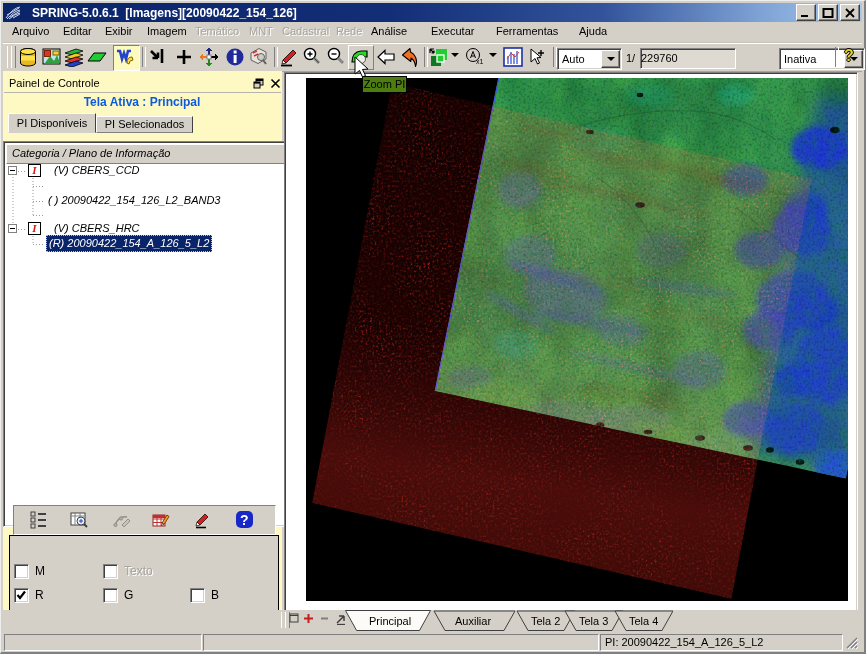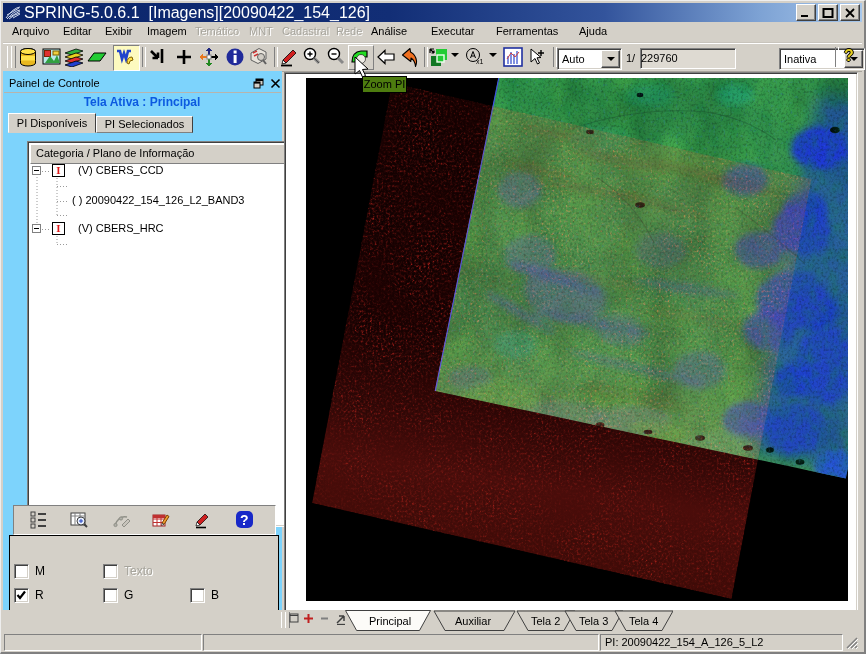--- a/index.html
+++ b/index.html
@@ -2,43 +2,43 @@
 <html><head>
 <meta charset="utf-8">
 <style>
 html,body{margin:0;padding:0;}
 body{width:866px;height:654px;position:relative;overflow:hidden;
   background:#d4d0c8;font-family:"Liberation Sans",sans-serif;font-size:11px;color:#000;}
 .abs{position:absolute;}
 
 #winborder{left:0;top:0;width:864px;height:652px;border-right:2px solid #808080;border-bottom:2px solid #808080;border-left:1px solid #eee;border-top:1px solid #eee;width:863px;height:651px;}
 #titlebar{left:3px;top:3px;width:859px;height:19px;background:linear-gradient(90deg,#0a246a 0%,#122e76 45%,#33549c 70%,#7da2d4 88%,#a8c8ec 100%);display:flex;align-items:center;}
-#titletext{color:#fff;font-weight:normal;font-size:16px;margin-left:3px;letter-spacing:0;}
+#titletext{color:#fff;font-weight:bold;font-size:12px;margin-left:11px;letter-spacing:0;}
 .tbtn{width:18px;height:15px;background:#d4d0c8;border-top:1px solid #fff;border-left:1px solid #fff;border-right:1px solid #404040;border-bottom:1px solid #404040;box-shadow:inset -1px -1px 0 #808080;display:flex;align-items:center;justify-content:center;font-weight:bold;font-size:10px;}
 
 #menubar{left:3px;top:22px;width:859px;height:20px;background:#d4d0c8;display:flex;align-items:center;border-bottom:1px solid #c8c4bc;}
 .mi{position:absolute;top:3px;padding:0 6px;white-space:nowrap;}
 .mid{color:#a6a49c;text-shadow:1px 1px 0 #fff;}
 
 #toolbar{left:3px;top:43px;width:859px;height:27px;background:#d4d0c8;border-top:1px solid #fff;border-bottom:1px solid #a8a49c;}
 .sep{position:absolute;top:3px;width:2px;height:20px;border-left:1px solid #808080;border-right:1px solid #fff;}
 .handle{position:absolute;top:2px;width:3px;height:22px;border-left:1px solid #fff;border-right:1px solid #808080;}
 .ticon{position:absolute;top:3px;width:20px;height:20px;}
 
 .combo{position:absolute;top:4px;height:20px;background:#fff;border:1px solid;border-color:#808080 #fff #fff #808080;box-shadow:inset 1px 1px 0 #404040, inset -1px -1px 0 #d4d0c8;display:flex;align-items:center;}
 .combo .ct{flex:1;padding-left:4px;}
 .cbtn{width:17px;height:16px;margin-right:1px;background:#d4d0c8;border-top:1px solid #fff;border-left:1px solid #fff;border-right:1px solid #404040;border-bottom:1px solid #404040;box-shadow:inset -1px -1px 0 #808080;display:flex;align-items:center;justify-content:center;}
 .darr{width:0;height:0;border-left:4px solid transparent;border-right:4px solid transparent;border-top:4px solid #000;}
 
-#panel{left:3px;top:71px;width:279px;height:555px;background:#7dd3fc;}
+#panel{left:3px;top:71px;width:279px;height:555px;background:#fef9c3;}
 #paneltitle{left:1px;top:3px;width:276px;height:18px;}
 #telaativa{left:0;top:24px;width:278px;text-align:center;font-weight:bold;font-size:12px;color:#0c5ae0;}
 .tab{position:absolute;background:#d4d0c8;border-top:1px solid #fff;border-left:1px solid #fff;border-right:1px solid #404040;text-align:center;}
 
-#treebox{left:24px;top:70px;width:255px;height:356px;border:1px solid;border-color:#808080 #fff #fff #808080;box-shadow:inset 1px 1px 0 #404040,inset -1px -1px 0 #d4d0c8;background:#fff;padding:14px;}
+#treebox{left:0;top:70px;width:255px;height:356px;border:1px solid;border-color:#808080 #fff #fff #808080;box-shadow:inset 1px 1px 0 #404040,inset -1px -1px 0 #d4d0c8;background:#fff;padding:14px;font-style:italic;}
 #treehdr{position:absolute;left:2px;top:2px;right:2px;height:18px;background:#d4d0c8;border-top:1px solid #fff;border-left:1px solid #fff;border-right:1px solid #808080;border-bottom:1px solid #808080;line-height:17px;padding-left:5px;}
 .trow{position:absolute;left:2px;height:15px;line-height:15px;white-space:nowrap;}
 
 #iconrow{left:10px;top:434px;width:261px;height:28px;border:1px solid;border-color:#808080 #fff #fff #808080;background:#d4d0c8;}
 
 #groupbox{left:6px;top:464px;width:268px;height:89px;border:1px solid #000;background:#d4d0c8;}
 .cb{position:absolute;width:13px;height:13px;background:#fff;border-top:1px solid #808080;border-left:1px solid #808080;border-right:1px solid #fff;border-bottom:1px solid #fff;box-shadow:inset 1px 1px 0 #404040,inset -1px -1px 0 #d4d0c8;}
 .cblbl{position:absolute;font-size:12px;}
 
 #canvasframe{left:284px;top:72px;width:572px;height:538px;border:1px solid;border-color:#808080 #fff #fff #808080;box-shadow:inset 1px 1px 0 #404040,inset -1px -1px 0 #d4d0c8;background:#fff;}
@@ -300,20 +300,21 @@
         <div style="position:absolute;left:1px;top:2.6px;width:5px;height:1px;background:#000"></div>
       </div>
     <div class="abs" style="left:4px;top:82px;width:7px;height:7px;background:#fff;border:1px solid #808080;">
         <div style="position:absolute;left:1px;top:2.6px;width:5px;height:1px;background:#000"></div>
       </div>
     <div class="abs" style="left:24px;top:22px;width:11px;height:11px;background:#fff;border:1px solid #000;color:#e01818;font-weight:bold;font-size:11px;text-align:center;line-height:11px;font-family:'Liberation Serif',serif;">I</div>
     <div class="abs" style="left:24px;top:80px;width:11px;height:11px;background:#fff;border:1px solid #000;color:#e01818;font-weight:bold;font-size:11px;text-align:center;line-height:11px;font-family:'Liberation Serif',serif;">I</div>
     <div class="trow" style="top:21px;left:50px;">(V) CBERS_CCD</div>
     <div class="trow" style="top:51px;left:44px;">( ) 20090422_154_126_L2_BAND3</div>
     <div class="trow" style="top:79px;left:50px;">(V) CBERS_HRC</div>
+    <div class="trow" style="top:93px;left:42px;background:#0a246a;color:#fff;border:1px dotted #c0c0c0;padding:0 2px;">(R) 20090422_154_A_126_5_L2</div>
   </div>
   <div id="iconrow" class="abs">
   <svg class="abs" style="left:16px;top:5px" width="18" height="18" viewBox="0 0 18 18">
         <g stroke="#404040" fill="none">
           <rect x="1" y="1" width="4" height="4"></rect>
           <rect x="1" y="7" width="4" height="4"></rect>
           <rect x="1" y="13" width="4" height="4"></rect>
           <path d="M8 3 L16 3 M8 9 L16 9 M8 15 L16 15" stroke-width="2"></path>
         </g>
       </svg>

